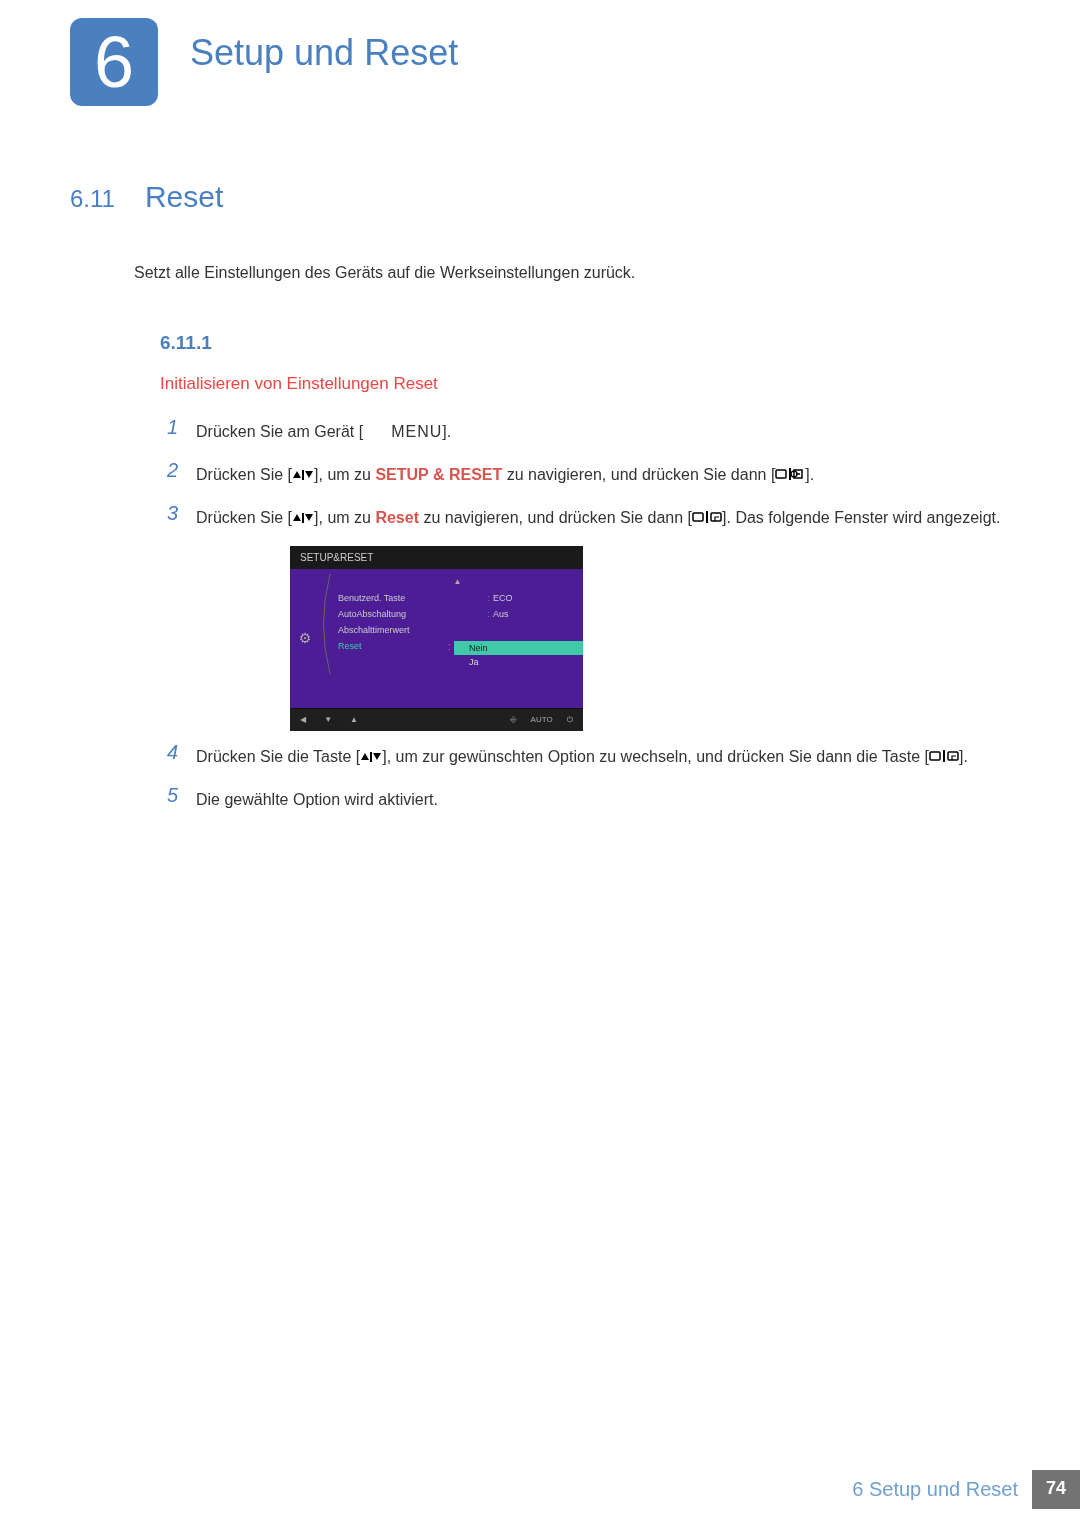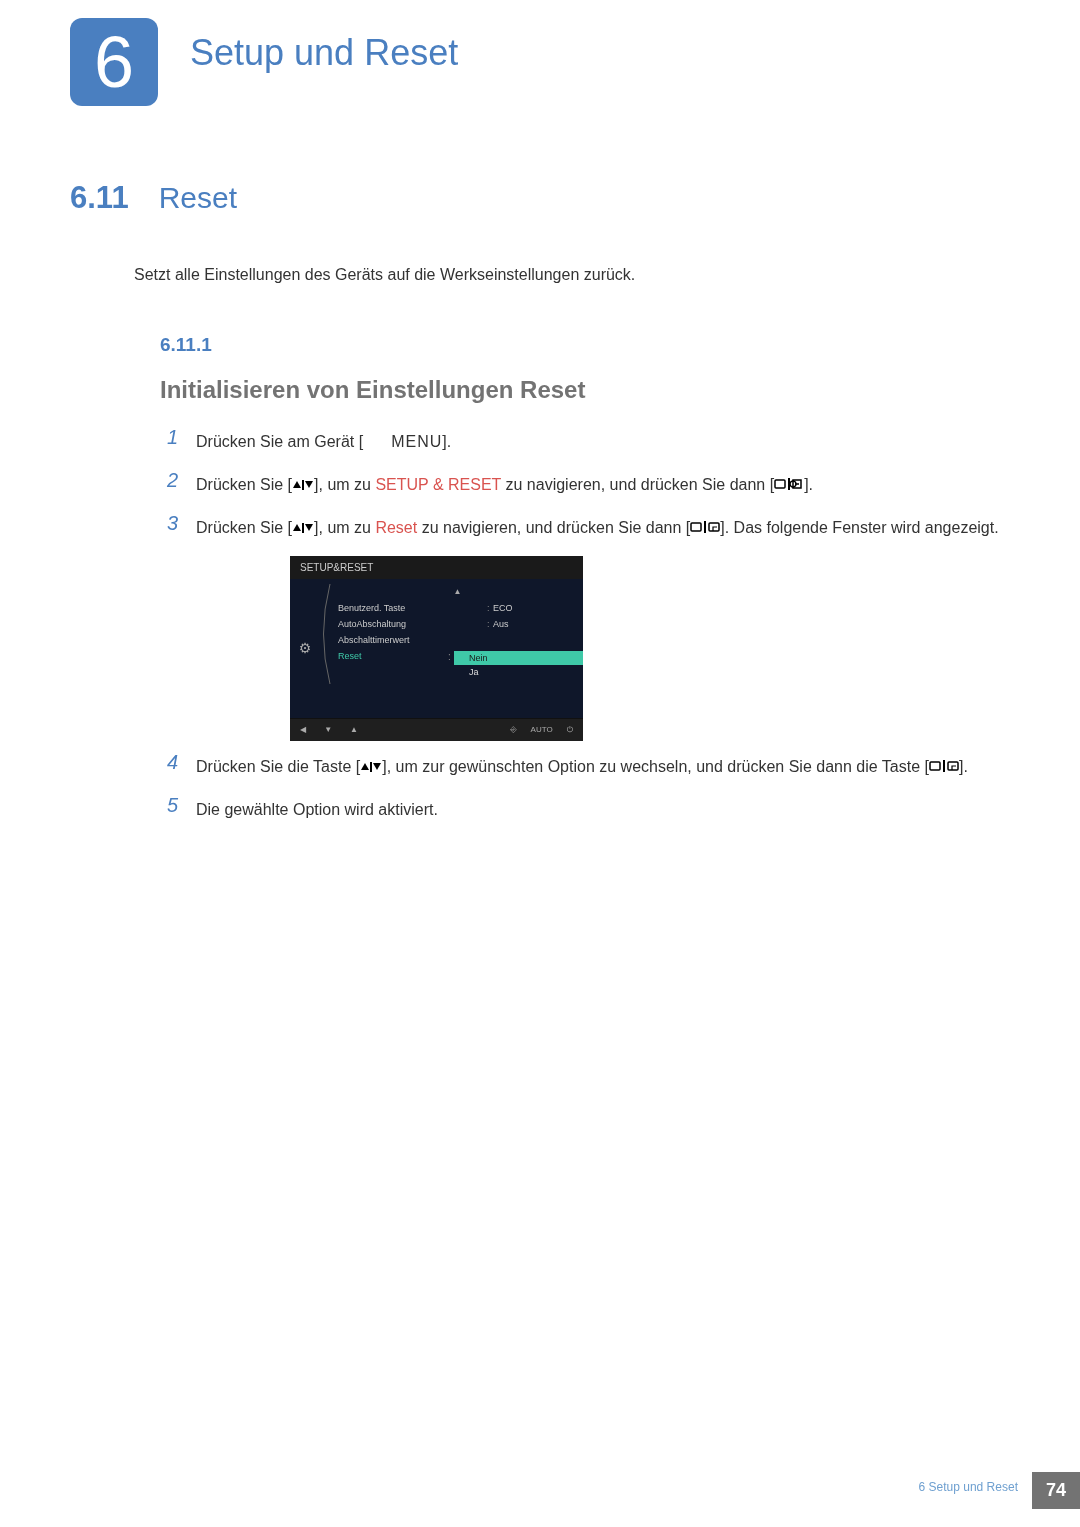--- a/index.html
+++ b/index.html
@@ -36,36 +36,36 @@
     font-size: 36px;
     font-weight: 400;
   }
   .content {
     position: absolute;
     top: 180px;
     left: 70px;
     right: 70px;
   }
   .section-row { display: flex; align-items: baseline; gap: 30px; }
-  .section-number { color: #4a7fc0; font-size: 31px; font-weight: 700; }
+  .section-number { color: #4a7fc0; font-size: 24px; font-weight: 400; }
   .section-title { color: #4a7fc0; font-size: 30px; font-weight: 400; }
   .intro { margin-top: 50px; font-size: 16px; margin-left: 64px; }
   .subsection-row { display: flex; align-items: baseline; gap: 20px; margin-top: 50px; margin-left: 90px; flex-direction: column; }
   .subsection-number { color: #4a7fc0; font-size: 19px; font-weight: 700; }
-  .subsection-title { color: #737373; font-size: 24px; font-weight: 700; }
+  .subsection-title { color: #ef4444; font-size: 17px; font-weight: 400; }
   .steps { margin-top: 22px; margin-left: 90px; }
   .step { display: flex; align-items: flex-start; gap: 18px; margin-bottom: 14px; }
   .step-num { color: #4a7fc0; font-size: 20px; font-style: italic; flex-shrink: 0; width: 18px; text-align: right; }
   .step-text { font-size: 16px; line-height: 1.6; padding-top: 3px; }
-  .bold-red { color: #d9534f; font-weight: 400; }
+  .bold-red { color: #d9534f; font-weight: 700; }
   .icon-inline { display: inline-block; vertical-align: middle; }
   .osd {
     width: 293px;
     margin: 10px 0 10px 130px;
-    background: #0f172a;
+    background: #4c1d95;
     color: #ddd;
     font-size: 10px;
   }
   .osd-title {
     background: #1a1a1a;
     padding: 6px 10px;
     font-size: 10px;
     color: #ccc;
   }
   .osd-body { display: flex; align-items: stretch; }
@@ -113,21 +113,21 @@
   .osd-bottom-right { margin-left: auto; display: flex; gap: 14px; align-items: center; }
   .footer {
     position: absolute;
     bottom: 18px;
     right: 0;
     display: flex;
     align-items: stretch;
   }
   .footer-text {
     color: #6fa0d0;
-    font-size: 12px;
+    font-size: 20px;
     padding: 8px 14px;
   }
   .footer-page {
     background: #737373;
     color: #fff;
     font-size: 18px;
     font-weight: 700;
     padding: 8px 14px;
   }
   .menubtn-text {

